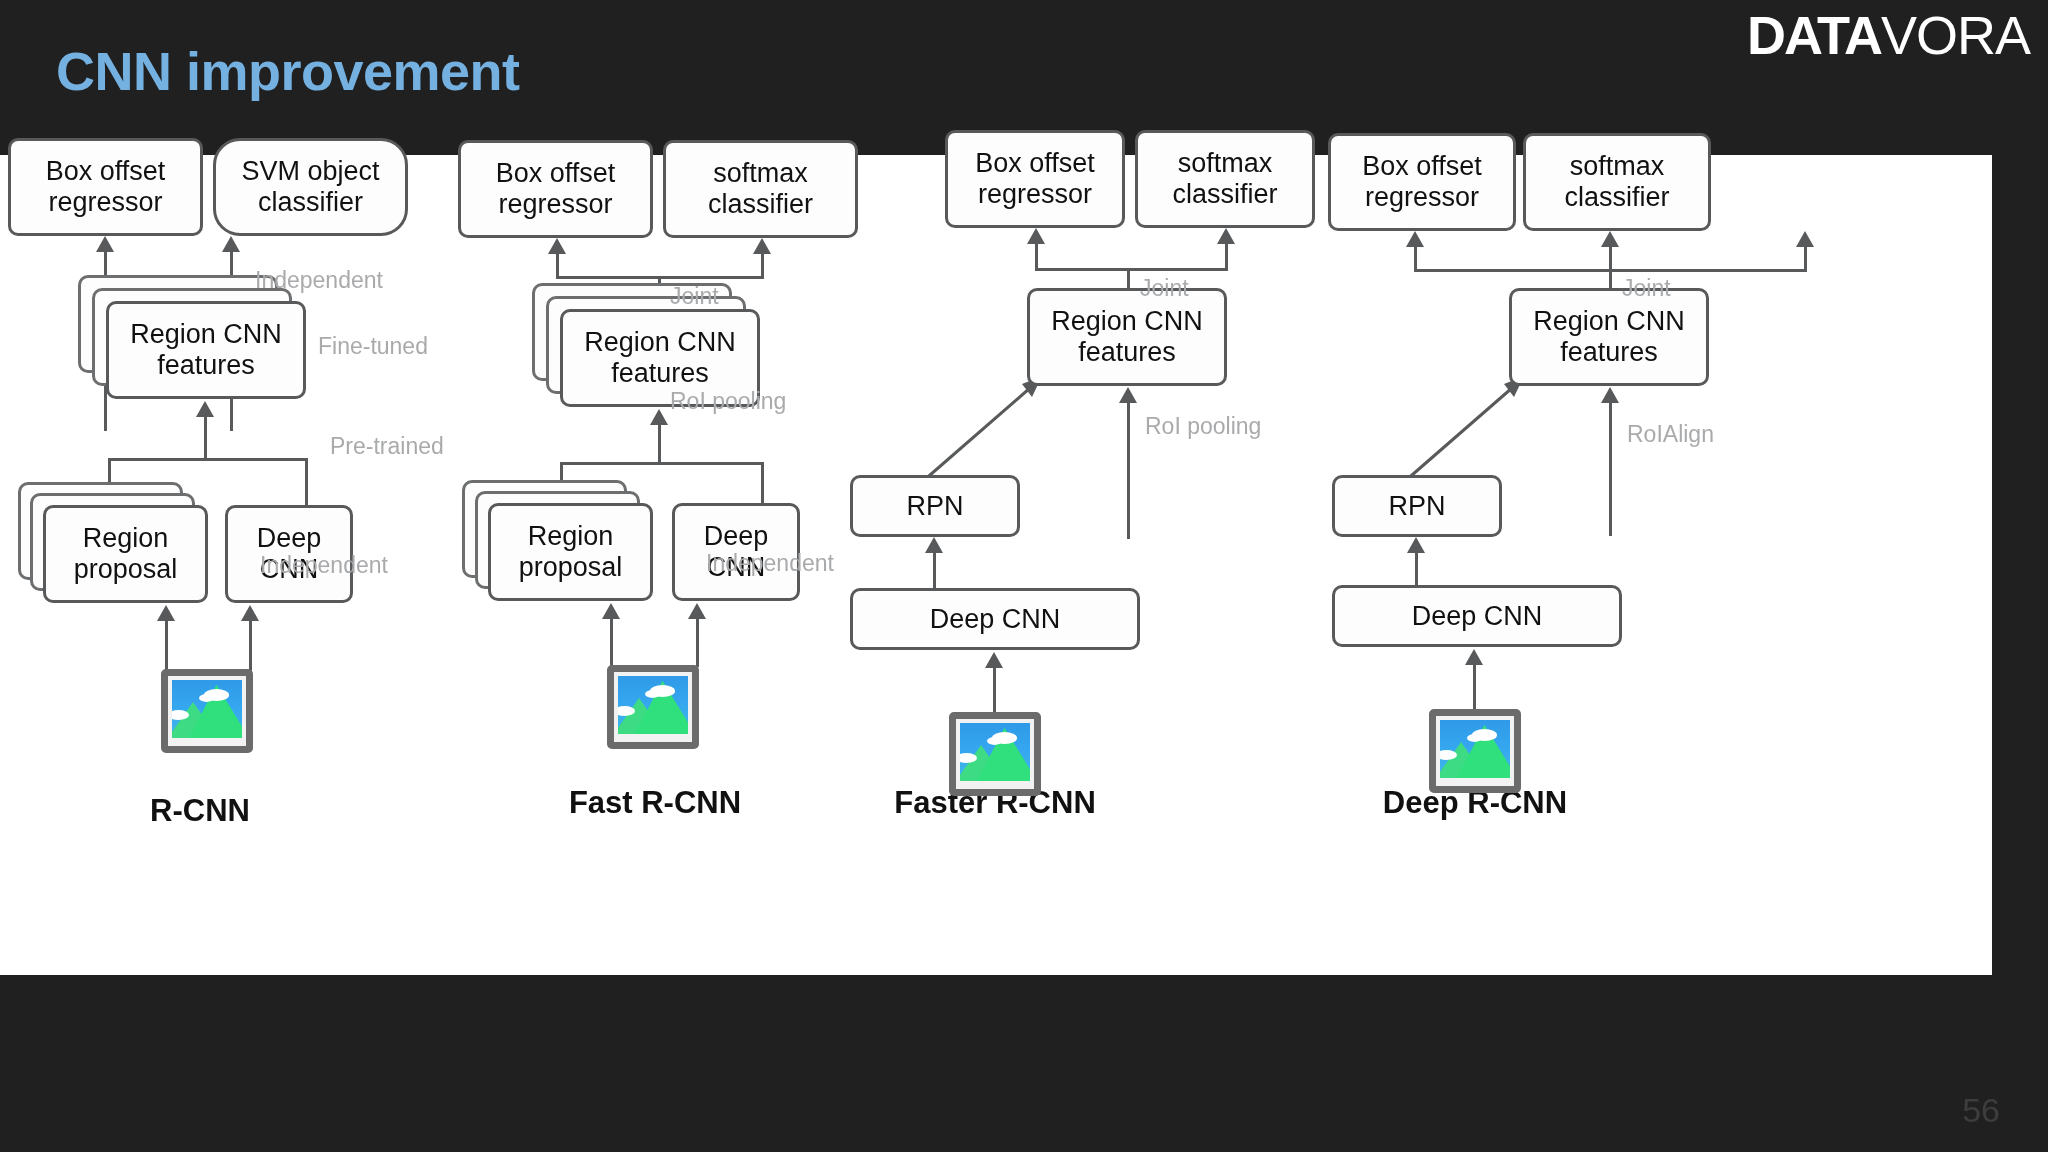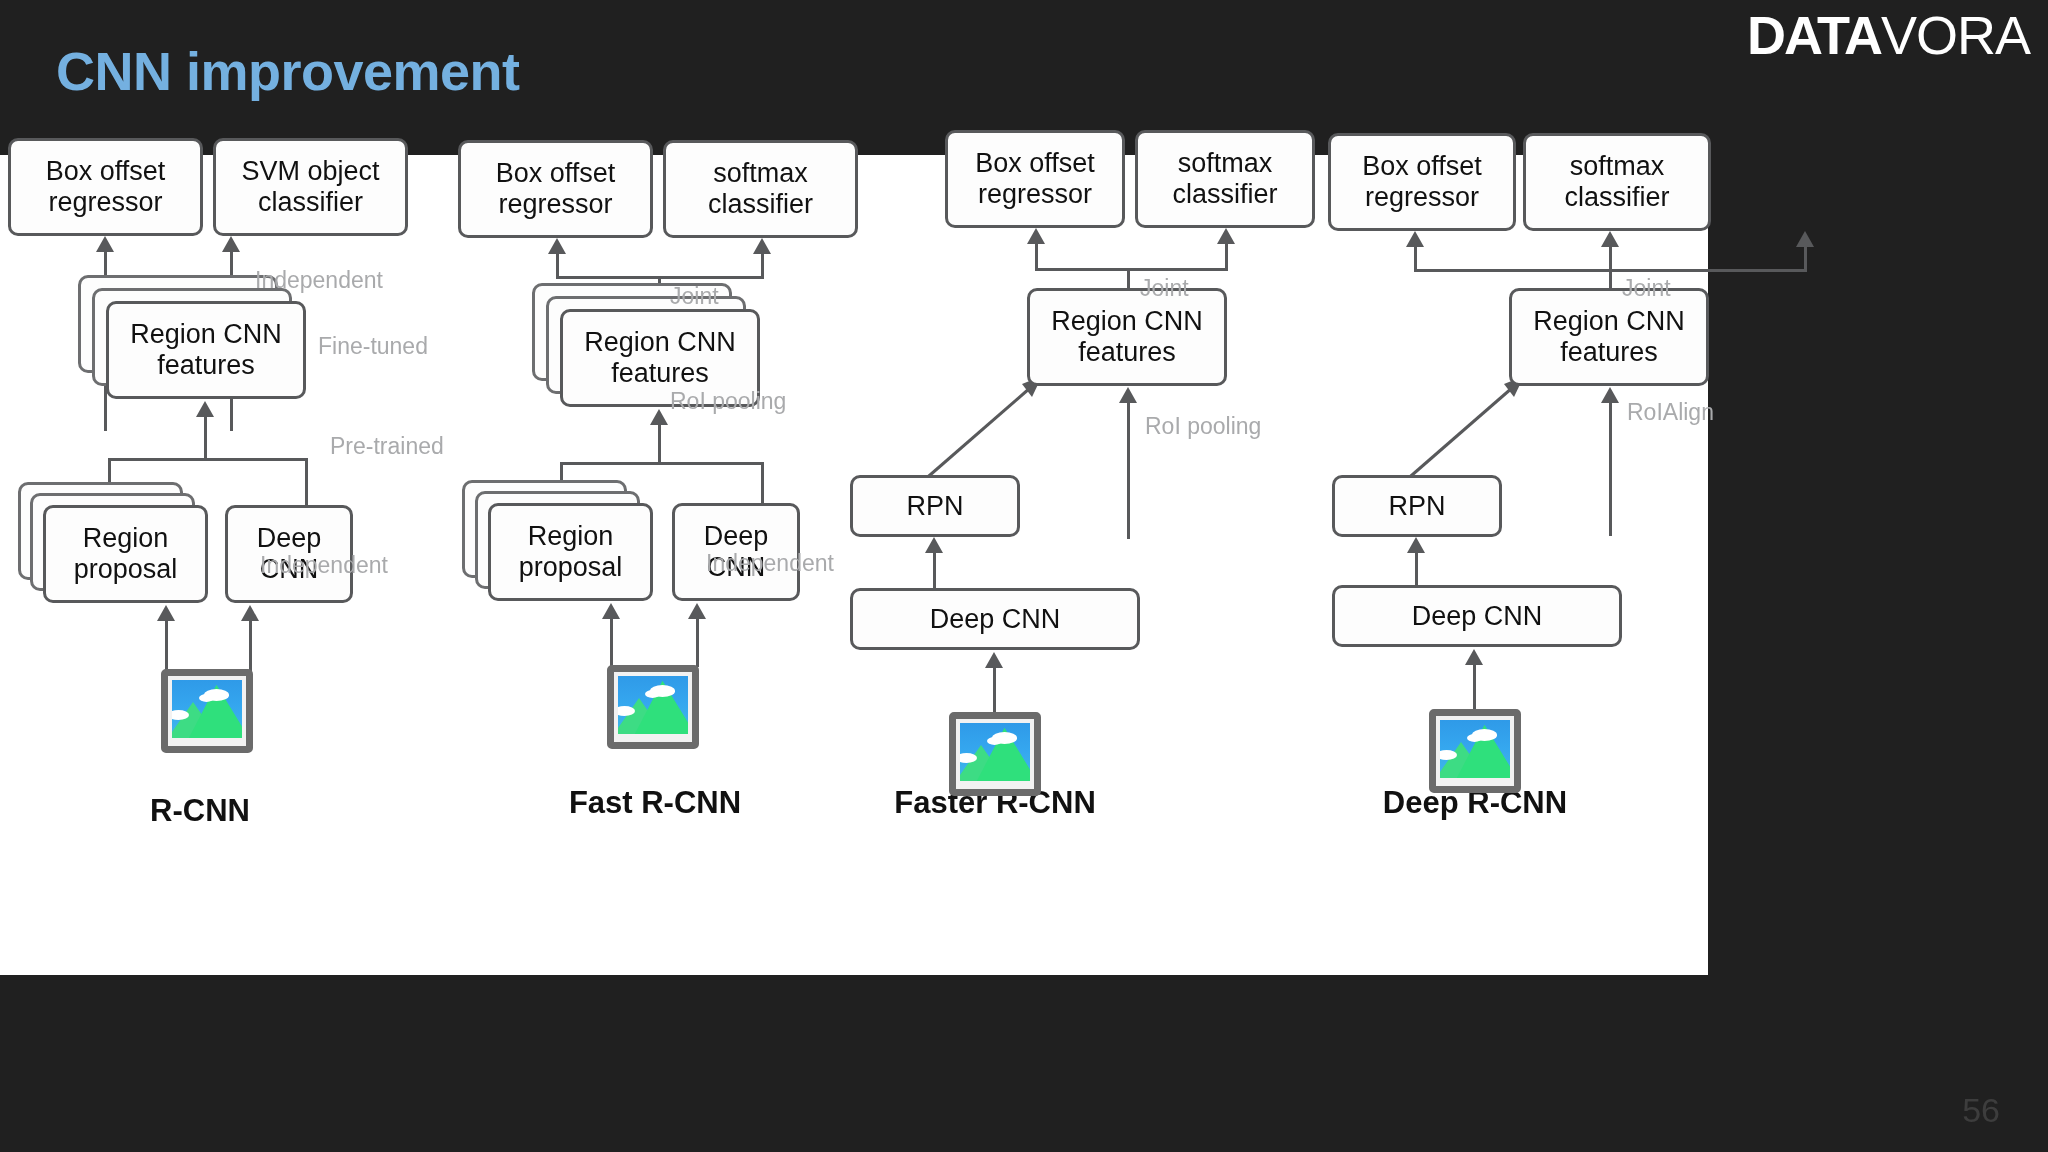--- a/index.html
+++ b/index.html
@@ -24,21 +24,21 @@
   #brand-logo{
     position:absolute;right:18px;top:8px;
     font-size:54px;line-height:1;color:#ffffff;
     white-space:nowrap;
   }
   #brand-logo .lg-bold{font-weight:bold;letter-spacing:-2px;}
   #brand-logo .lg-light{font-weight:normal;letter-spacing:-1px;}
 
   
   #diagram-canvas{
-    position:absolute;left:0;top:155px;width:1708px;height:820px;
+    position:absolute;left:0;top:155px;width:1992px;height:820px;
     background:#ffffff;
   }
   .panel{position:absolute;top:0;height:820px;}
 
   
   .nbox{
     position:absolute;
     box-sizing:border-box;
     border:3px solid #58595b;
     border-radius:10px;
@@ -144,21 +144,21 @@
   </div>
 </div>
 
 <div id="diagram-canvas">
 
   <div class="panel" style="left:0px;width:470px;">
 
     <div class="nbox" style="left:8px;top:-17px;width:195px;height:98px;">
       <span>Box offset<br>regressor</span>
     </div>
-    <div class="nbox" style="left:213px;top:-17px;width:195px;height:98px;">
+    <div class="nbox" style="left:213px;top:-17px;width:195px;height:98px;border-radius:27px;">
       <span>SVM object<br>classifier</span>
     </div>
 
     <div class="vline" style="left:104px;top:96px;height:180px;"></div>
     <div class="arrow-up" style="left:96px;top:81px;"></div>
     <div class="vline" style="left:230px;top:96px;height:180px;"></div>
     <div class="arrow-up" style="left:222px;top:81px;"></div>
 
     <div class="elabel" style="left:255px;top:112px;">Independent</div>
 
@@ -346,21 +346,21 @@
     <div class="vline" style="left:299px;top:91px;height:85px;"></div>
 
     <div class="elabel" style="left:312px;top:120px;">Joint</div>
 
     <div class="nbox" style="left:199px;top:133px;width:200px;height:98px;">
       <span>Region CNN<br>features</span>
     </div>
 
     <div class="vline" style="left:299px;top:248px;height:133px;"></div>
     <div class="arrow-up" style="left:291px;top:232px;"></div>
-    <div class="elabel" style="left:317px;top:244px;">RoIAlign</div>
+    <div class="elabel" style="left:317px;top:266px;">RoIAlign</div>
 
     <svg class="diag" style="left:82px;top:215px;" width="140" height="120" viewBox="0 0 140 120">
       <line x1="12" y1="112" x2="120" y2="18" stroke="#58595b" stroke-width="3"></line>
       <polygon points="132,6 112,14 122,27" fill="#58595b"></polygon>
     </svg>
 
     <div class="nbox" style="left:22px;top:320px;width:170px;height:62px;">
       <span>RPN</span>
     </div>
 

